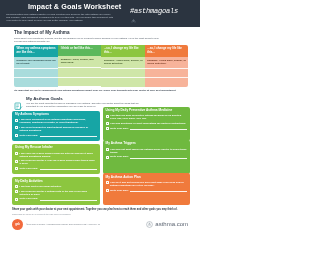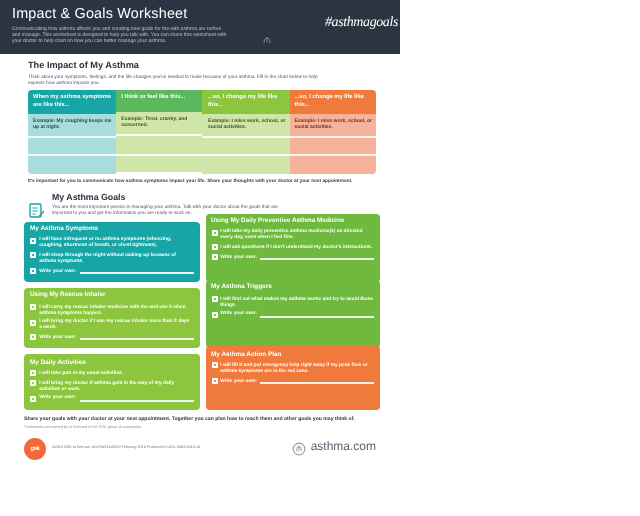--- a/index.html
+++ b/index.html
@@ -14,36 +14,37 @@
   
   .header {
     background: #2b3440;
     height: 27px;
     padding: 3px 6px 0 6px;
     position: relative;
   }
   .hdr-title {
     color: #ffffff;
     font-size: 7.2px;
-    font-weight: normal;
+    font-weight: bold;
     letter-spacing: .1px;
     line-height: 8px;
+    margin-left: 22px;
   }
   .hdr-sub {
     color: #b9c2cc;
     font-size: 2.5px;
     line-height: 3.3px;
     width: 108px;
     margin-top: 1.5px;
   }
   .hashtag {
     position: absolute;
-    right: 1px; top: 7px;
+    right: 22px; top: 7px;
     color: #ffffff;
-    font-family: Liberation Serif, serif;
+    font-family: Liberation Mono, monospace;
     font-style: italic;
     font-size: 7px;
     letter-spacing: -.2px;
   }
   .hdr-mark {
     position: absolute;
     left: 131px; top: 10px;
     width: 5px; height: 5px;
   }
 

